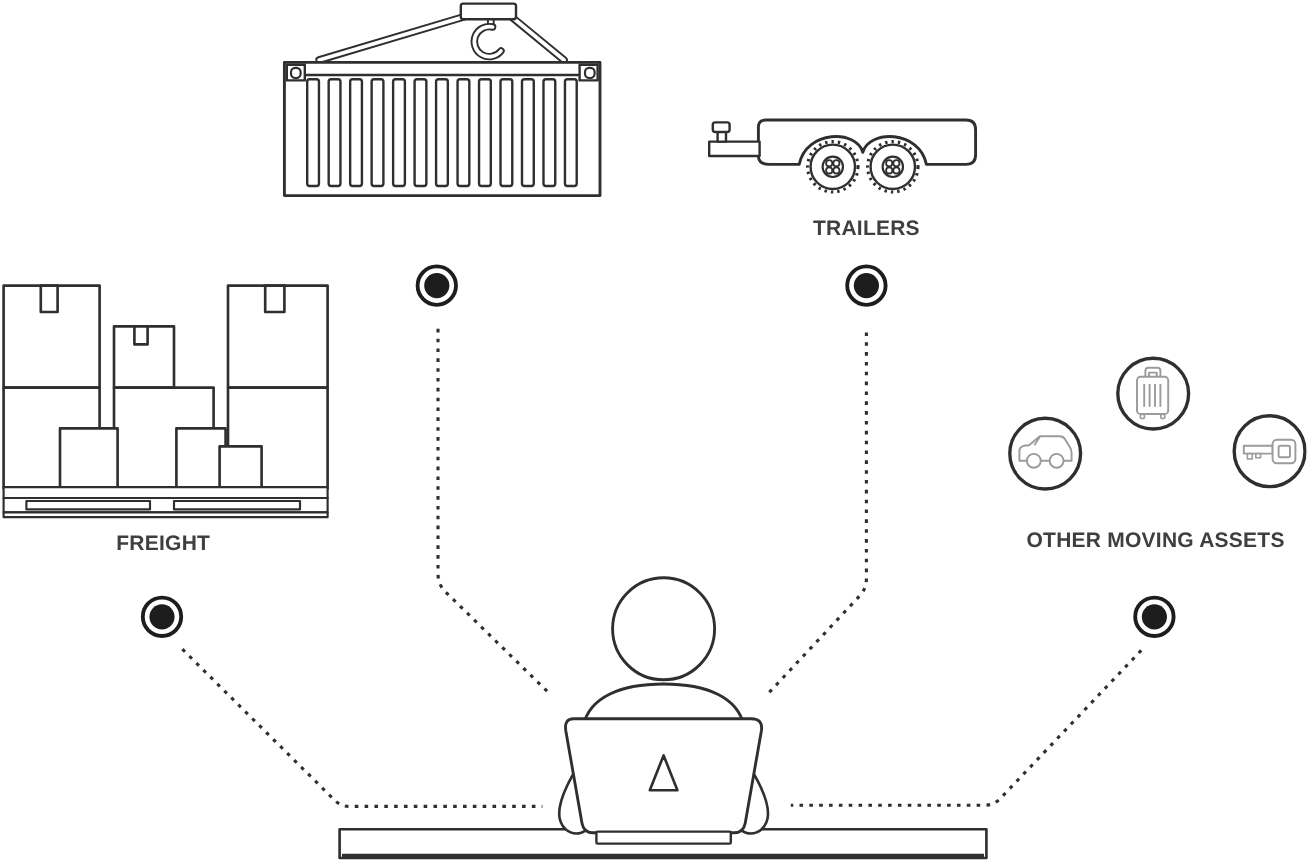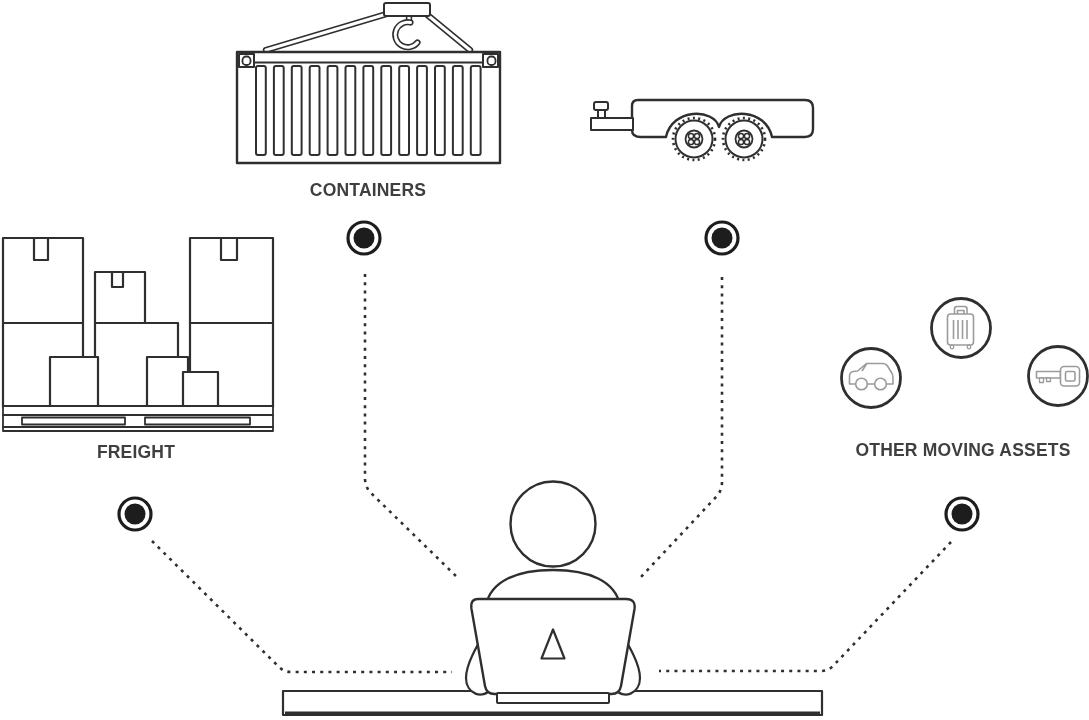--- a/index.html
+++ b/index.html
@@ -201,15 +201,15 @@
     <path class="sf" style="stroke-width:2.2" d="M 609 612 C 623 637 640 660 640 678 C 640 694 623 700 615 689 C 610 682 609 668 609 612 Z"></path>
     <circle class="sf" cx="553" cy="524" r="42.5"></circle>
     <path class="sf" d="M 478 599 L 626 599 Q 636 599 634.5 609 L 621 686 Q 619.5 694 611.5 694
              L 494.5 694 Q 486.5 694 485 686 L 471.5 609 Q 470 599 478 599 Z"></path>
     <path class="s" style="stroke-width:2.2" d="M 553 629.5 L 564.5 658.5 L 541.5 658.5 Z"></path>
     <rect class="sf" style="stroke-width:2" x="497" y="693" width="112" height="10" rx="1"></rect>
   </g>
 </svg>
 
   <div class="node-label" style="left:-14px;top:444px">FREIGHT</div>
-  <div class="node-label" style="left:218px;top:182px">CONTAINERS</div>
+  <div class="node-label" style="left:572px;top:182px">TRAILERS</div>
   <div class="node-label" style="left:813px;top:442px">OTHER MOVING ASSETS</div>
 </div>
 
 </body></html>

